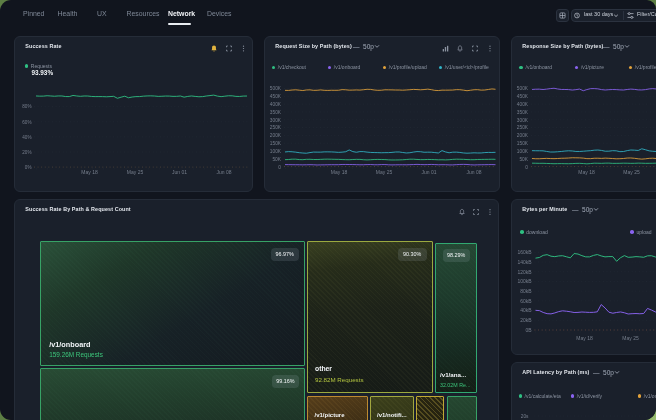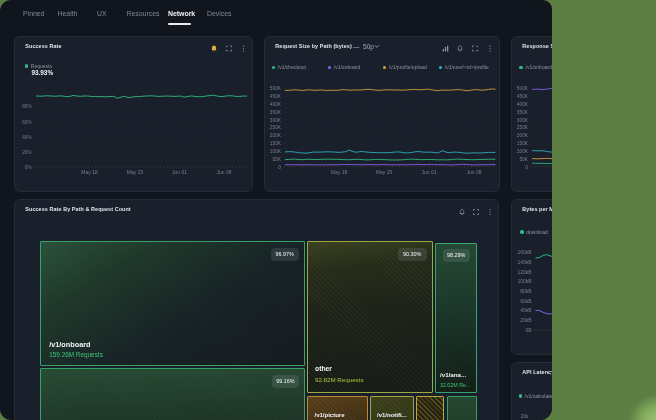--- a/index.html
+++ b/index.html
@@ -1,21 +1,21 @@
 <!DOCTYPE html>
 <html><head><meta charset="utf-8"><style>
 * { margin:0; padding:0; box-sizing:border-box; }
 html,body { width:656px; height:420px; overflow:hidden; font-family:"Liberation Sans", sans-serif; }
 body { background:
  radial-gradient(30px 30px at 658px 424px, #a6c67c 0%, #83ac5e 55%, #5d7f44 100%),
  radial-gradient(22px 22px at 658px -4px, #88b066 0%, #648c49 65%, #47612f 100%),
  radial-gradient(18px 18px at -4px 424px, #80a461 0%, #5c8040 65%, #415c2e 100%),
  radial-gradient(14px 14px at -4px -4px, #5a7a45 0%, #3f5630 100%),
  #50703c; }
-#win { position:absolute; left:0; top:0; width:552px; height:420px; background:#11151e;
+#win { position:absolute; left:0; top:0; width:656px; height:420px; background:#11151e;
   border-radius:11px 9px 12px 11px; overflow:hidden; }
 .card { position:absolute; background:#1a202b; border:1px solid #252c38; border-radius:6px; }
 .title { position:absolute; left:10.3px; top:6.2px; font-size:5.4px; font-weight:bold; color:#e2e6ec; white-space:nowrap; letter-spacing:0.1px; }
 .nav { position:absolute; top:10px; font-size:6.9px; color:#7f8897; white-space:nowrap; }
 </style></head><body>
 <div id="win">
 
   <span class="nav" style="left:23px">Pinned</span>
   <span class="nav" style="left:57.5px">Health</span>
   <span class="nav" style="left:97px">UX</span>

